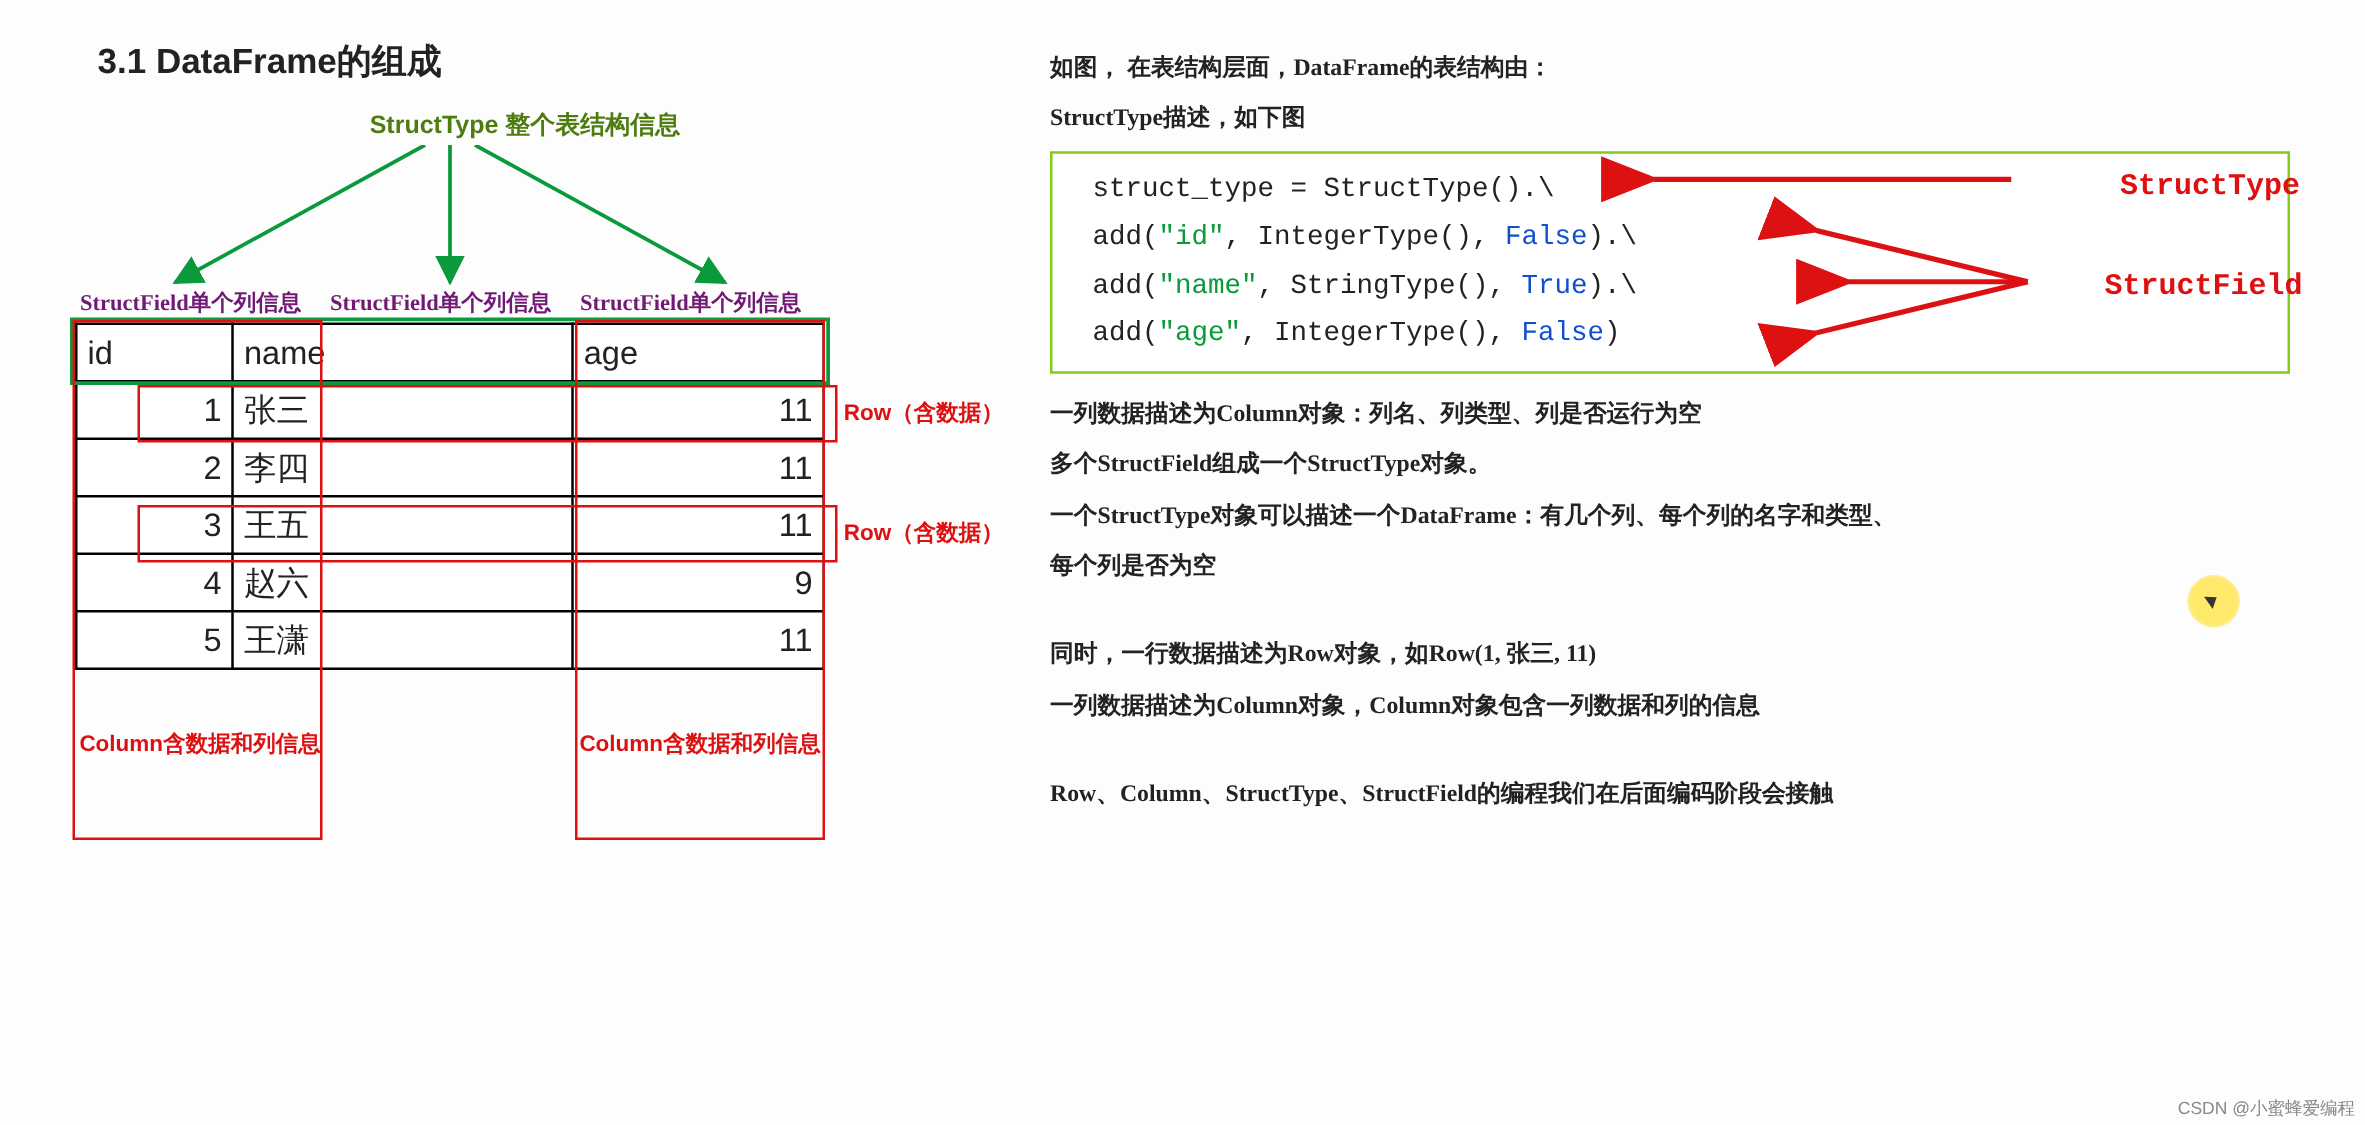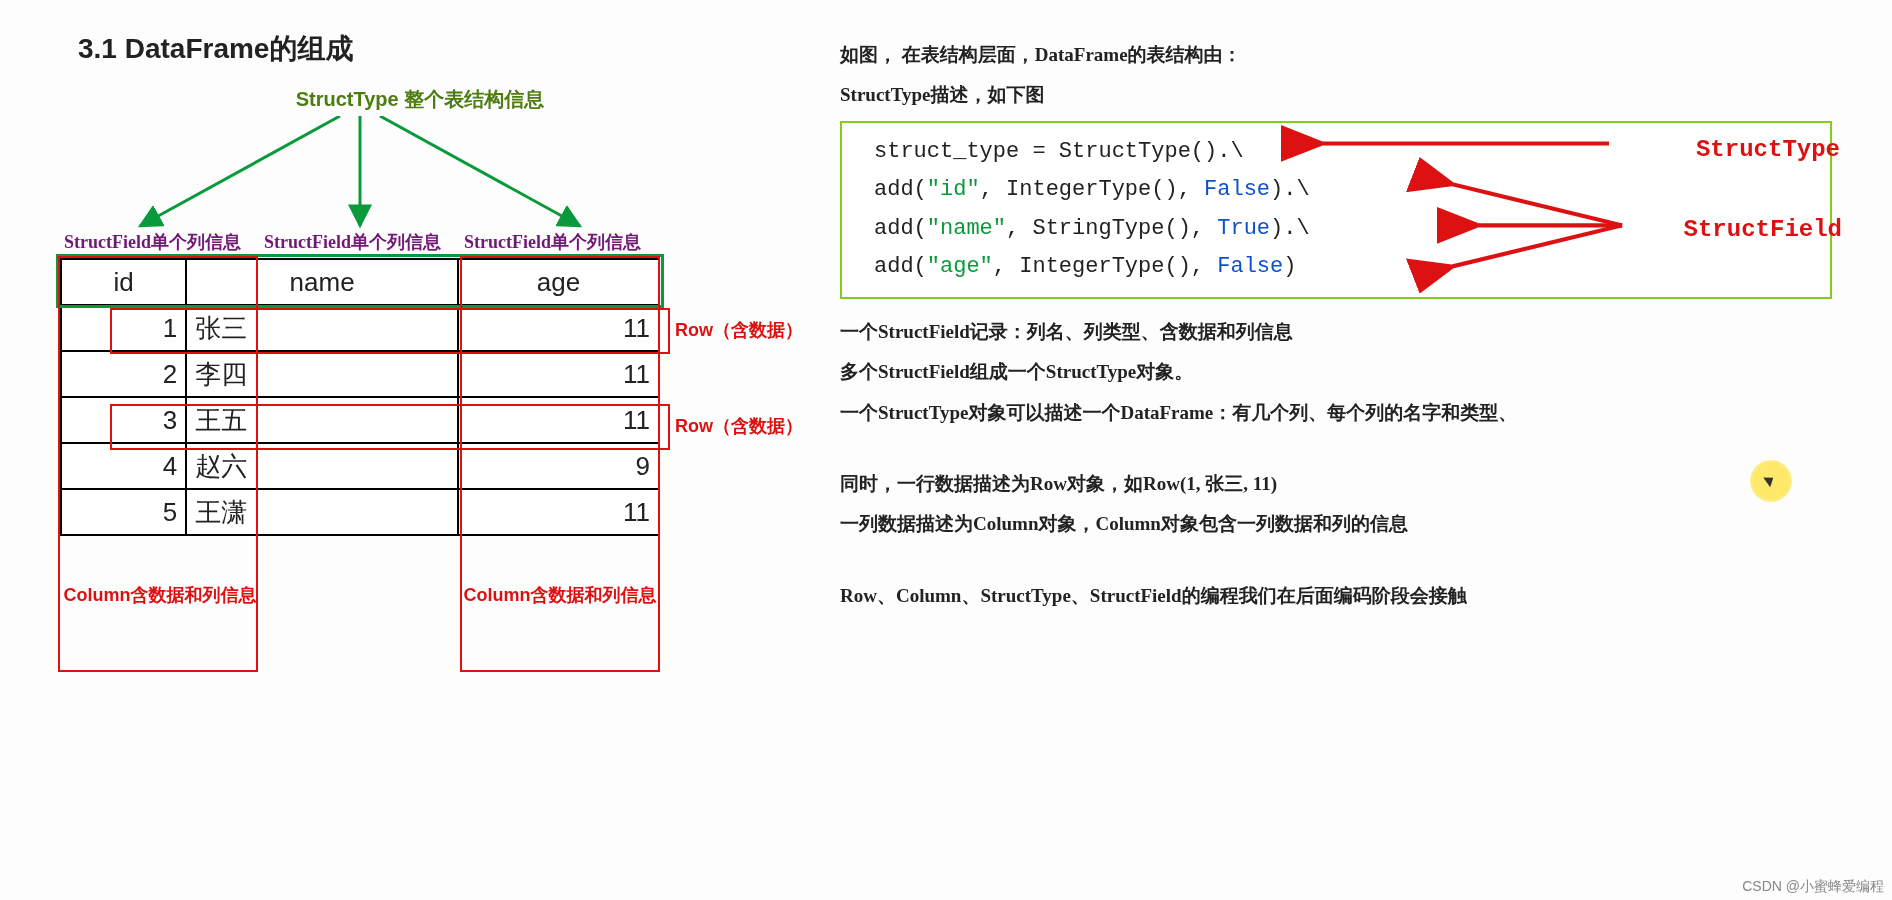--- a/index.html
+++ b/index.html
@@ -72,21 +72,21 @@
   .data-table th, .data-table td {
     border: 2px solid #000;
     padding: 4px 8px;
     font-size: 26px;
     height: 46px;
     background: #fff;
     vertical-align: middle;
   }
   .data-table th {
     font-weight: 400;
-    text-align: center;
+    text-align: left;
     border-radius: 13px;
   }
   .data-table td.num { text-align: right; }
   .data-table td.name-cell { text-align: left; margin-top: 12px; }
   
   .green-struct-outline {
     position: absolute;
     border: 3px solid #0a9a3c;
     pointer-events: none;
   }
@@ -295,23 +295,24 @@
         <line x1="590" y1="20" x2="370" y2="20" stroke="#d11" stroke-width="4" marker-end="url(#ra)"></line>
 
         <line x1="600" y1="100" x2="470" y2="60" stroke="#d11" stroke-width="4" marker-end="url(#ra)"></line>
         <line x1="600" y1="100" x2="490" y2="100" stroke="#d11" stroke-width="4" marker-end="url(#ra)"></line>
         <line x1="600" y1="100" x2="470" y2="140" stroke="#d11" stroke-width="4" marker-end="url(#ra)"></line>
       </svg>
       <div class="code-annot" style="right:-10px; top:6px;">StructType</div>
       <div class="code-annot" style="right:-12px; top:86px;">StructField</div>
     </div>
 
-    <p>一个StructField记录：列名、列类型、含数据和列信息</p>
+    <p>一列数据描述为Column对象：列名、列类型、列是否运行为空</p>
     <p>多个StructField组成一个StructType对象。</p>
     <p>一个StructType对象可以描述一个DataFrame：有几个列、每个列的名字和类型、</p>
+    <p>每个列是否为空</p>
     <br>
     <p>同时，一行数据描述为Row对象，如Row(1, 张三, 11)</p>
     <p>一列数据描述为Column对象，Column对象包含一列数据和列的信息</p>
     <br>
     <p>Row、Column、StructType、StructField的编程我们在后面编码阶段会接触</p>
 
     <div class="cursor-spot"></div>
   </div>
 </div>
 

